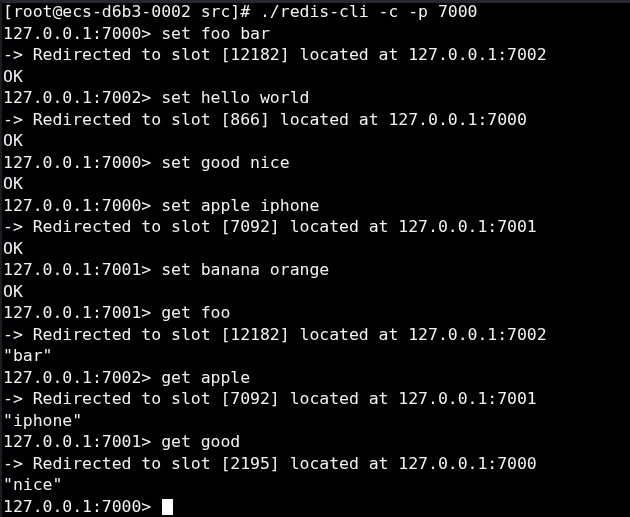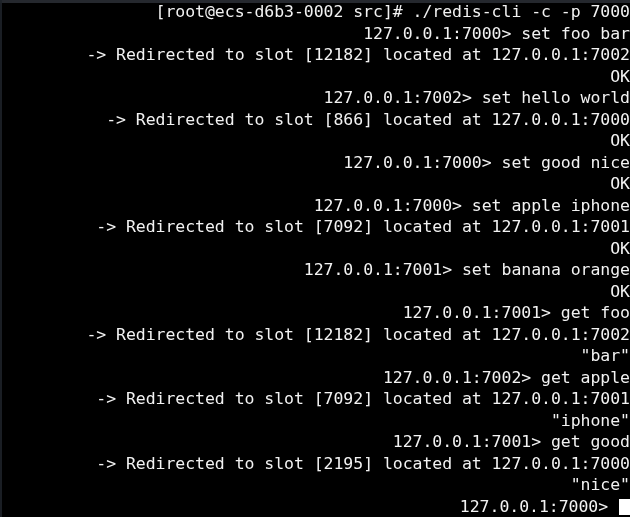--- a/index.html
+++ b/index.html
@@ -42,29 +42,28 @@
     background: #1d2128;
     opacity: 0.9;
     pointer-events: none;
   }
   .screen {
     position: absolute;
     top: 0;
     left: 0;
     width: 630px;
     height: 517px;
-    padding: 1px 0 0 22px;
+    padding: 1px 0 0 3px;
     box-sizing: border-box;
     font-family: "DejaVu Sans Mono", "Liberation Mono", monospace;
     font-size: 16.5px;
     line-height: 21.5px;
     letter-spacing: -0.05px;
     color: #f2f2f2;
     white-space: pre;
-    text-align: right;
   }
   .line {
     height: 21.5px;
     white-space: pre;
     display: block;
   }
   .cursor {
     display: inline-block;
     width: 11px;
     height: 16px;

